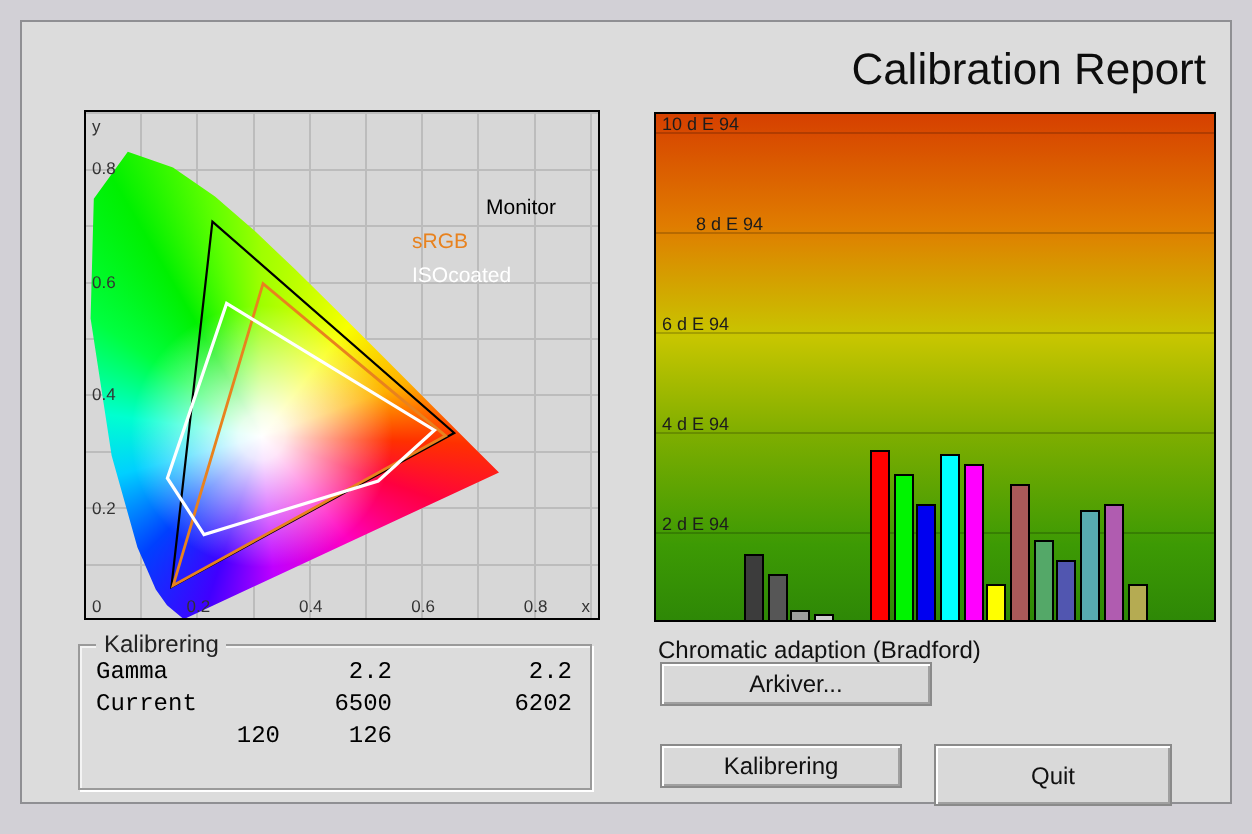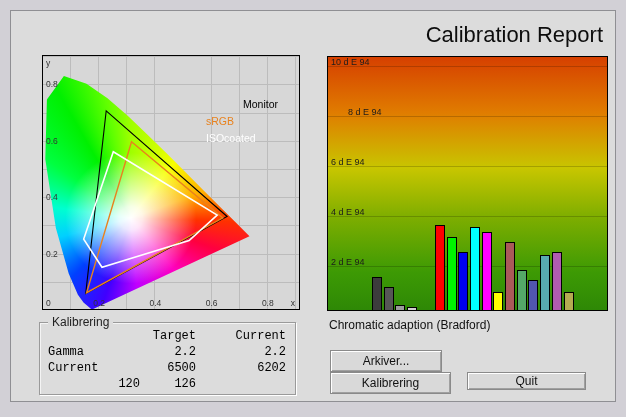--- a/index.html
+++ b/index.html
@@ -44,23 +44,23 @@
               border:1px solid #9a9a9a; box-shadow:1px 1px 0 #fff, inset 1px 1px 0 #f4f4f4; }
   .gb-label { position:absolute; top:-8px; left:8px; background:#dcdcdc; padding:0 4px; font-size:12px; color:#222; }
   .cal-table { position:absolute; left:8px; top:5px; font-family:"Liberation Mono", monospace; font-size:12px; color:#000; }
   .cal-row { display:grid; grid-template-columns:92px 56px 90px; height:16px; line-height:16px; }
   .cal-cell.c1, .cal-cell.c2, .cal-head.c1, .cal-head.c2 { text-align:right; }
 
   
   .btn { position:absolute; background:#d9d9d9; border:1px solid #8a8a8a;
          box-shadow: inset 1px 1px 0 #ffffff, inset -1px -1px 0 #a0a0a0;
          font-family:"Liberation Sans", sans-serif; font-size:12px; color:#111; cursor:pointer; }
-  .btn-arkiver { left:319px; top:339px; width:112px; height:22px; }
+  .btn-arkiver { left:319px; top:320px; width:136px; height:22px; }
   .btn-kalibrering { left:319px; top:361px; width:121px; height:22px; }
-  .btn-quit { left:456px; top:361px; width:119px; height:18px; }
+  .btn-quit { left:456px; top:361px; width:119px; height:31px; }
 </style>
 </head>
 <body>
 
 <div class="panel">
 
   <div class="title">Calibration Report</div>
 
   <div class="cie">
     <div class="horseshoe" id="horseshoe" style="clip-path: polygon(48.9px 253.6px, 40.5px 246.6px, 34.9px 238.7px, 25.7px 217.6px, 12.8px 171.8px, 2.3px 103.2px, 3.9px 43.4px, 20.9px 19.9px, 43.5px 27.7px, 64.5px 42.3px, 84.7px 59.8px, 104.8px 78.9px, 124.8px 98.6px, 144px 117.8px, 161.6px 135.4px, 176.2px 150px, 194.3px 168.1px, 206.5px 180.2px);"></div>
@@ -116,25 +116,20 @@
       <div class="bar" style="left: 212.1px; height: 55.5px; background: rgb(88, 171, 176);"></div>
       <div class="bar" style="left: 223.8px; height: 58px; background: rgb(176, 92, 176);"></div>
       <div class="bar" style="left: 235.5px; height: 18px; background: rgb(181, 171, 82);"></div>
     </div>
 
   <div class="caption">Chromatic adaption (Bradford)</div>
 
   <div class="groupbox">
     <span class="gb-label">Kalibrering</span>
     <div class="cal-table" id="cal-table">
-      <div class="cal-row">
-        <span class="cal-head c0"></span>
-        <span class="cal-head c1">Target</span>
-        <span class="cal-head c2">Current</span>
-      </div>
       <div id="cal-rows">
           <div class="cal-row">
             <span class="cal-cell c0">Gamma</span>
             <span class="cal-cell c1">2.2</span>
             <span class="cal-cell c2">2.2</span>
           </div>
           <div class="cal-row">
             <span class="cal-cell c0">Current</span>
             <span class="cal-cell c1">6500</span>
             <span class="cal-cell c2">6202</span>

